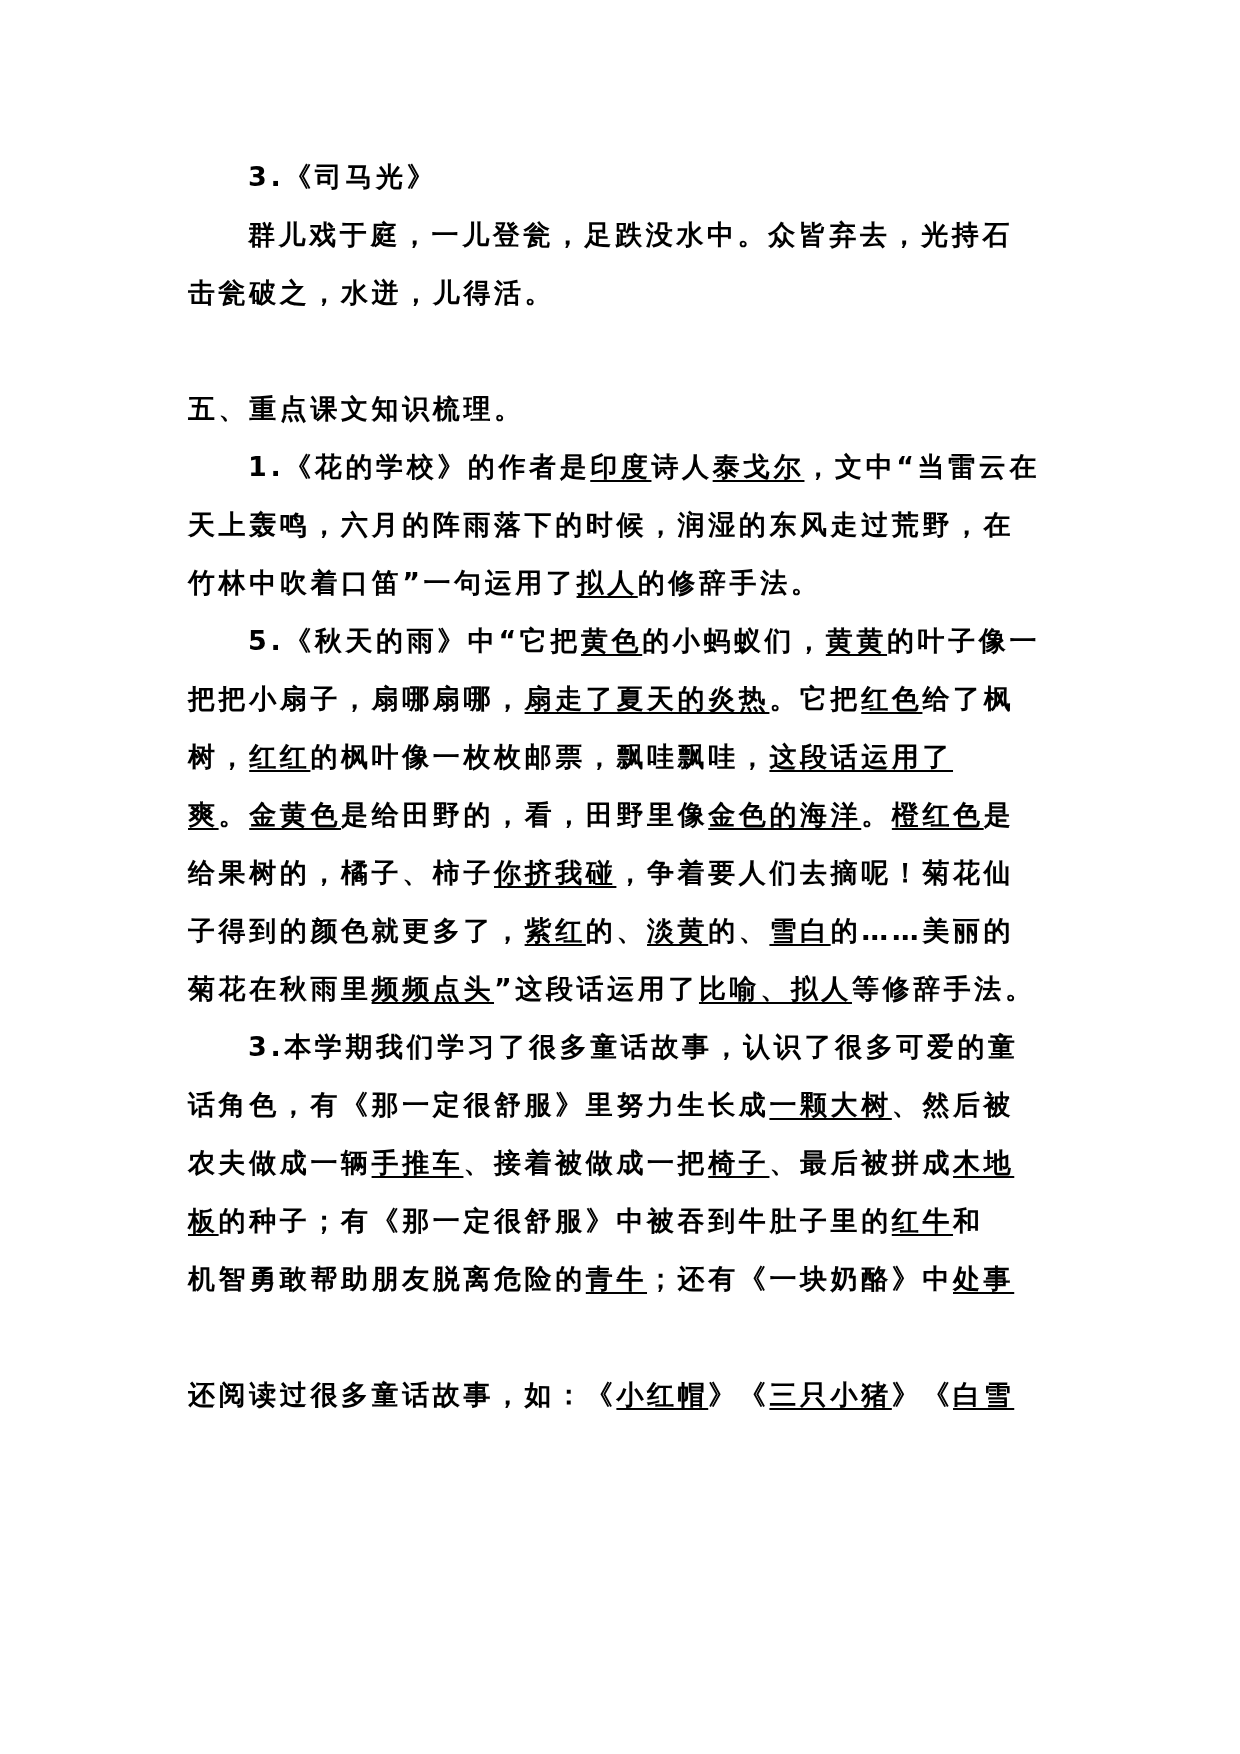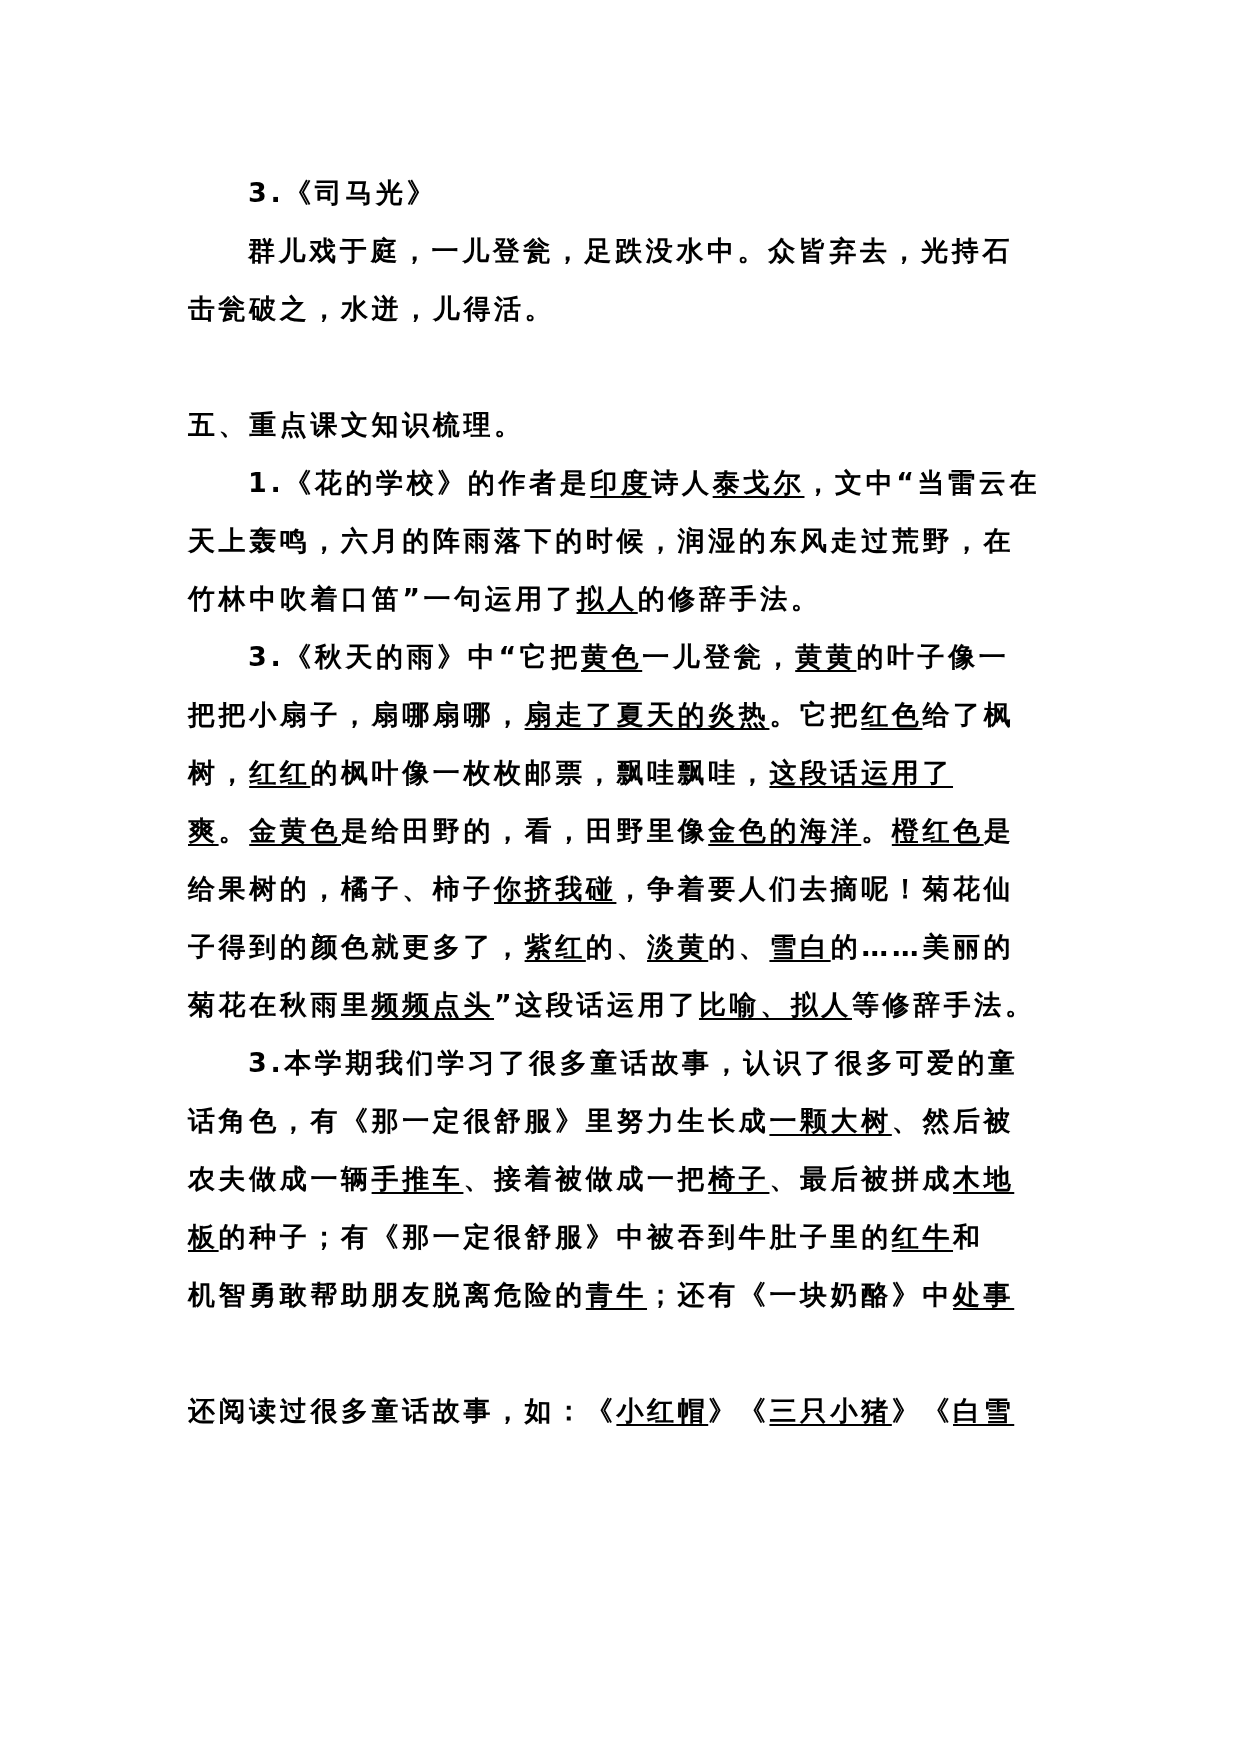--- a/index.html
+++ b/index.html
@@ -1,38 +1,38 @@
 <!DOCTYPE html>
 <html><head>
 <meta charset="utf-8">
 <style>
   html, body { margin:0; padding:0; background:#ffffff; }
   body { width:1240px; height:1754px; position:relative; overflow:hidden;
          font-family:"DejaVu Sans", sans-serif; color:#000; }
-  .page { position:absolute; left:0; top:16px; width:1240px; height:1606px; }
+  .page { position:absolute; left:0; top:0; width:1240px; height:1606px; }
   .line { position:absolute; left:188px; white-space:nowrap; font-weight:bold;
           font-size:27px; letter-spacing:3.6px; line-height:34px; }
   .line.indent { left:248px; }
   .seg { }
   .u { text-decoration:underline; text-decoration-thickness:2px; text-underline-offset:4px;margin-top:10px; }
 </style>
 </head>
 <body>
 
 <div class="page">
   <div class="line indent" style="top:160px">3.《司马光》</div>
   <div class="line indent" style="top:218px"><span class="seg">群儿戏于庭，一儿登瓮，足跌没水中。众皆弃去，光持石</span></div>
   <div class="line" style="top:276px"><span class="seg">击瓮破之，水迸，儿得活。</span></div>
 
   <div class="line" style="top:392px">五、重点课文知识梳理。</div>
 
   <div class="line indent" style="top:450px"><span class="seg">1.《花的学校》的作者是</span><span class="seg u">印度</span><span class="seg">诗人</span><span class="seg u">泰戈尔</span><span class="seg">，文中“当雷云在</span></div>
   <div class="line" style="top:508px"><span class="seg">天上轰鸣，六月的阵雨落下的时候，润湿的东风走过荒野，在</span></div>
   <div class="line" style="top:566px"><span class="seg">竹林中吹着口笛”一句运用了</span><span class="seg u">拟人</span><span class="seg">的修辞手法。</span></div>
-  <div class="line indent" style="top:624px"><span class="seg">3.《秋天的雨》中“它把</span><span class="seg u">黄色</span><span class="seg">一儿登瓮，</span><span class="seg u">黄黄</span><span class="seg">的叶子像一</span></div>
+  <div class="line indent" style="top:624px"><span class="seg">5.《秋天的雨》中“它把</span><span class="seg u">黄色</span><span class="seg">的小蚂蚁们，</span><span class="seg u">黄黄</span><span class="seg">的叶子像一</span></div>
   <div class="line" style="top:682px"><span class="seg">把把小扇子，扇哪扇哪，</span><span class="seg u">扇走了夏天的炎热</span><span class="seg">。它把</span><span class="seg u">红色</span><span class="seg">给了枫</span></div>
   <div class="line" style="top:740px"><span class="seg">树，</span><span class="seg u">红红</span><span class="seg">的枫叶像一枚枚邮票，飘哇飘哇，</span><span class="seg u">这段话运用了</span></div>
   <div class="line" style="top:798px"><span class="seg u">爽</span><span class="seg">。</span><span class="seg u">金黄色</span><span class="seg">是给田野的，看，田野里像</span><span class="seg u">金色的海洋</span><span class="seg">。</span><span class="seg u">橙红色</span><span class="seg">是</span></div>
   <div class="line" style="top:856px"><span class="seg">给果树的，橘子、柿子</span><span class="seg u">你挤我碰</span><span class="seg">，争着要人们去摘呢！菊花仙</span></div>
   <div class="line" style="top:972px"><span class="seg">菊花在秋雨里</span><span class="seg u">频频点头</span><span class="seg">”这段话运用了</span><span class="seg u">比喻、拟人</span><span class="seg">等修辞手法。</span></div>
   <div class="line" style="top:914px"><span class="seg">子得到的颜色就更多了，</span><span class="seg u">紫红</span><span class="seg">的、</span><span class="seg u">淡黄</span><span class="seg">的、</span><span class="seg u">雪白</span><span class="seg">的……美丽的</span></div>
   <div class="line indent" style="top:1030px"><span class="seg">3.本学期我们学习了很多童话故事，认识了很多可爱的童</span></div>
   <div class="line" style="top:1088px"><span class="seg">话角色，有《那一定很舒服》里努力生长成</span><span class="seg u">一颗大树</span><span class="seg">、然后被</span></div>
   <div class="line" style="top:1146px"><span class="seg">农夫做成一辆</span><span class="seg u">手推车</span><span class="seg">、接着被做成一把</span><span class="seg u">椅子</span><span class="seg">、最后被拼成</span><span class="seg u">木地</span></div>
   <div class="line" style="top:1204px"><span class="seg u">板</span><span class="seg">的种子；有《那一定很舒服》中被吞到牛肚子里的</span><span class="seg u">红牛</span><span class="seg">和</span></div>

